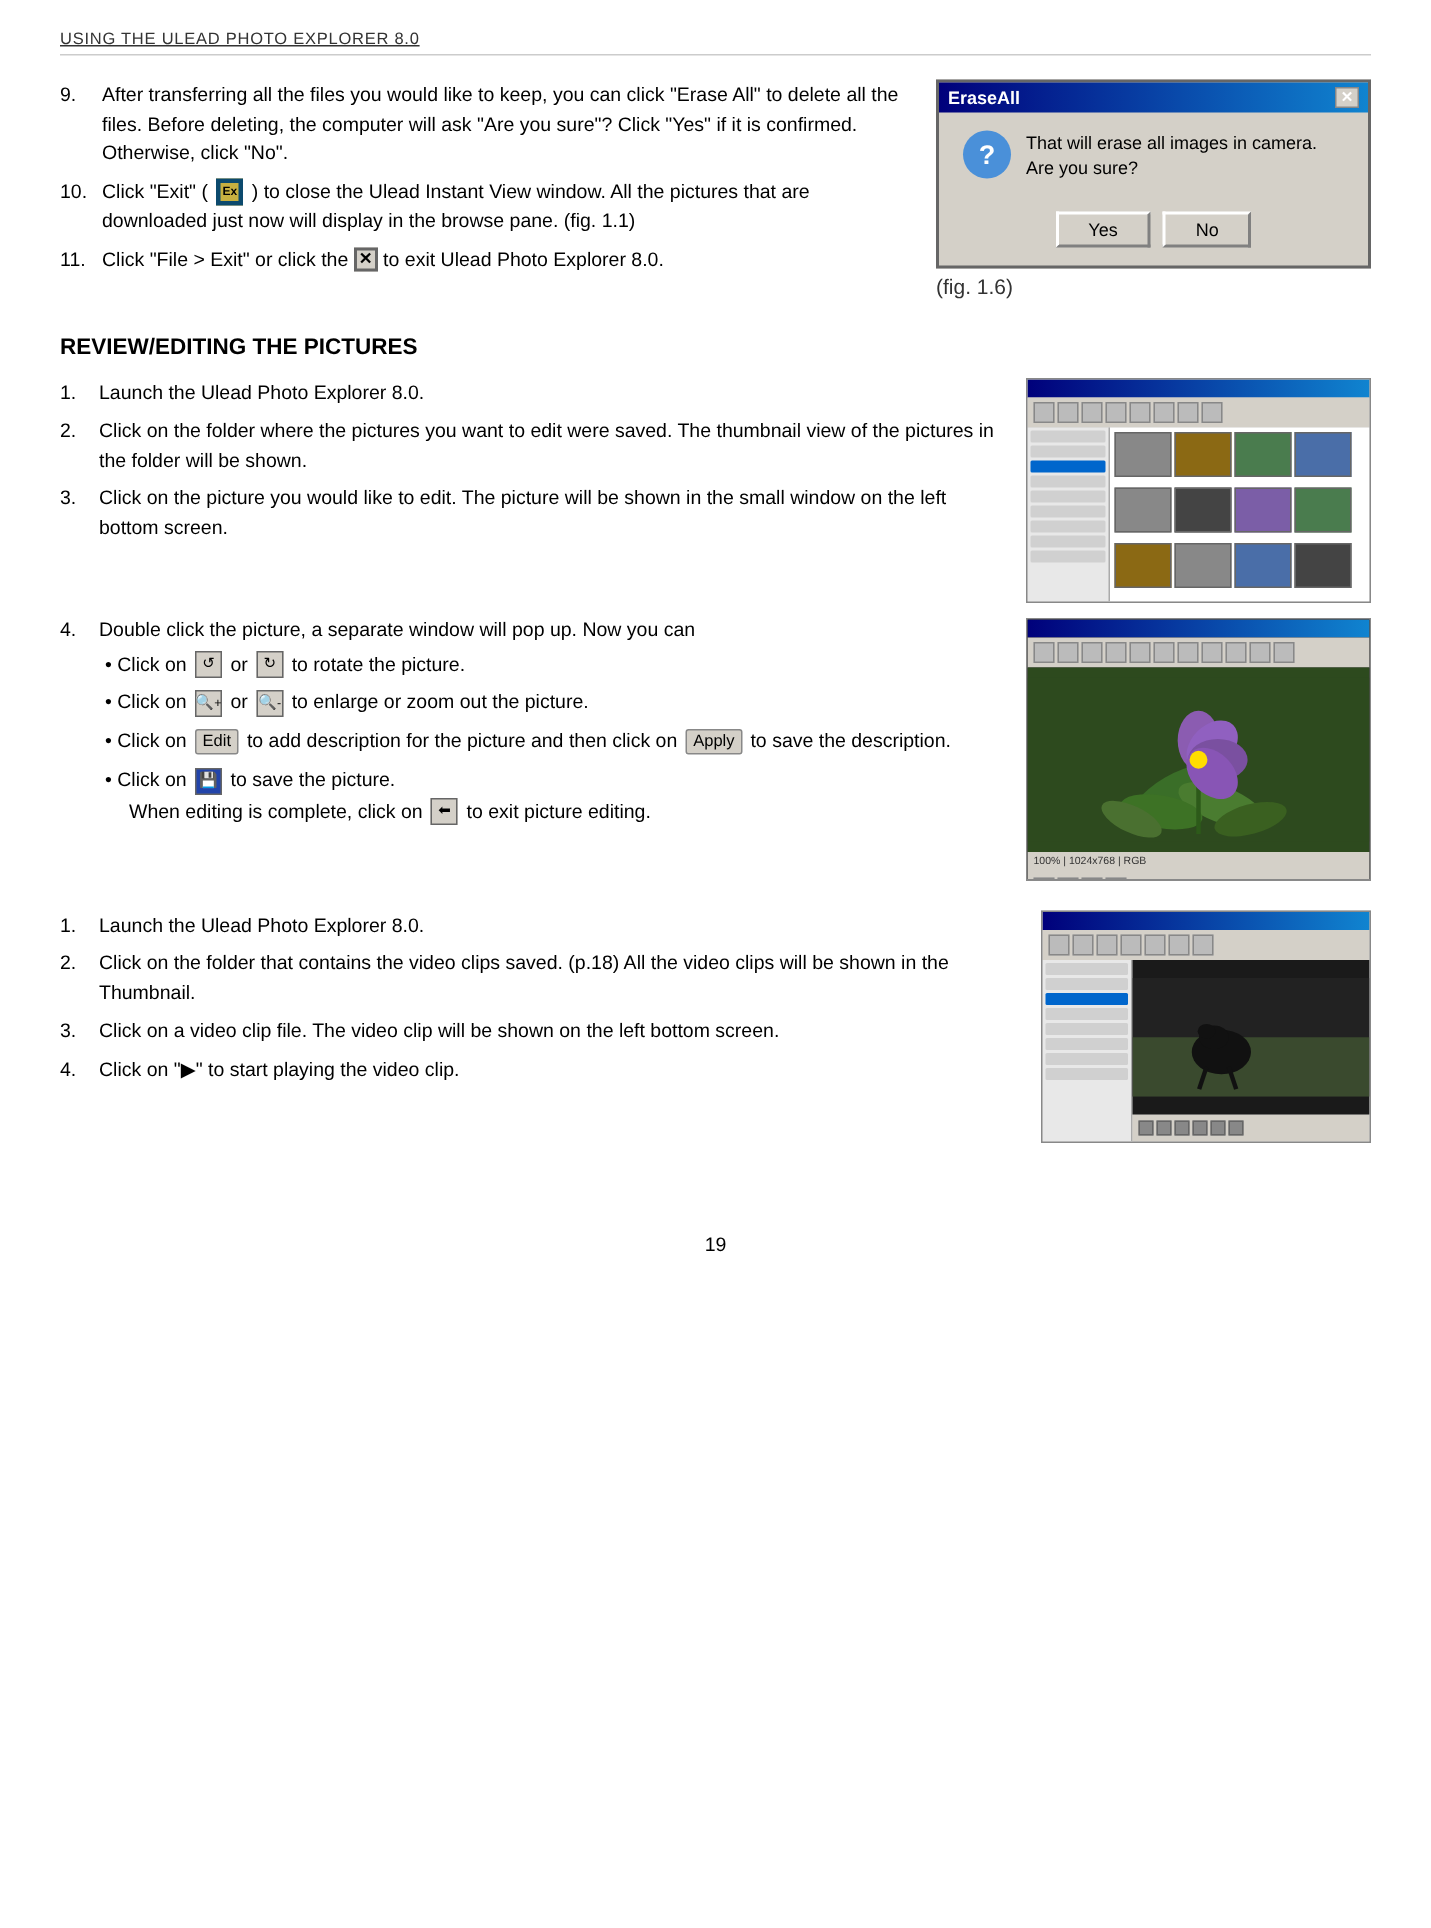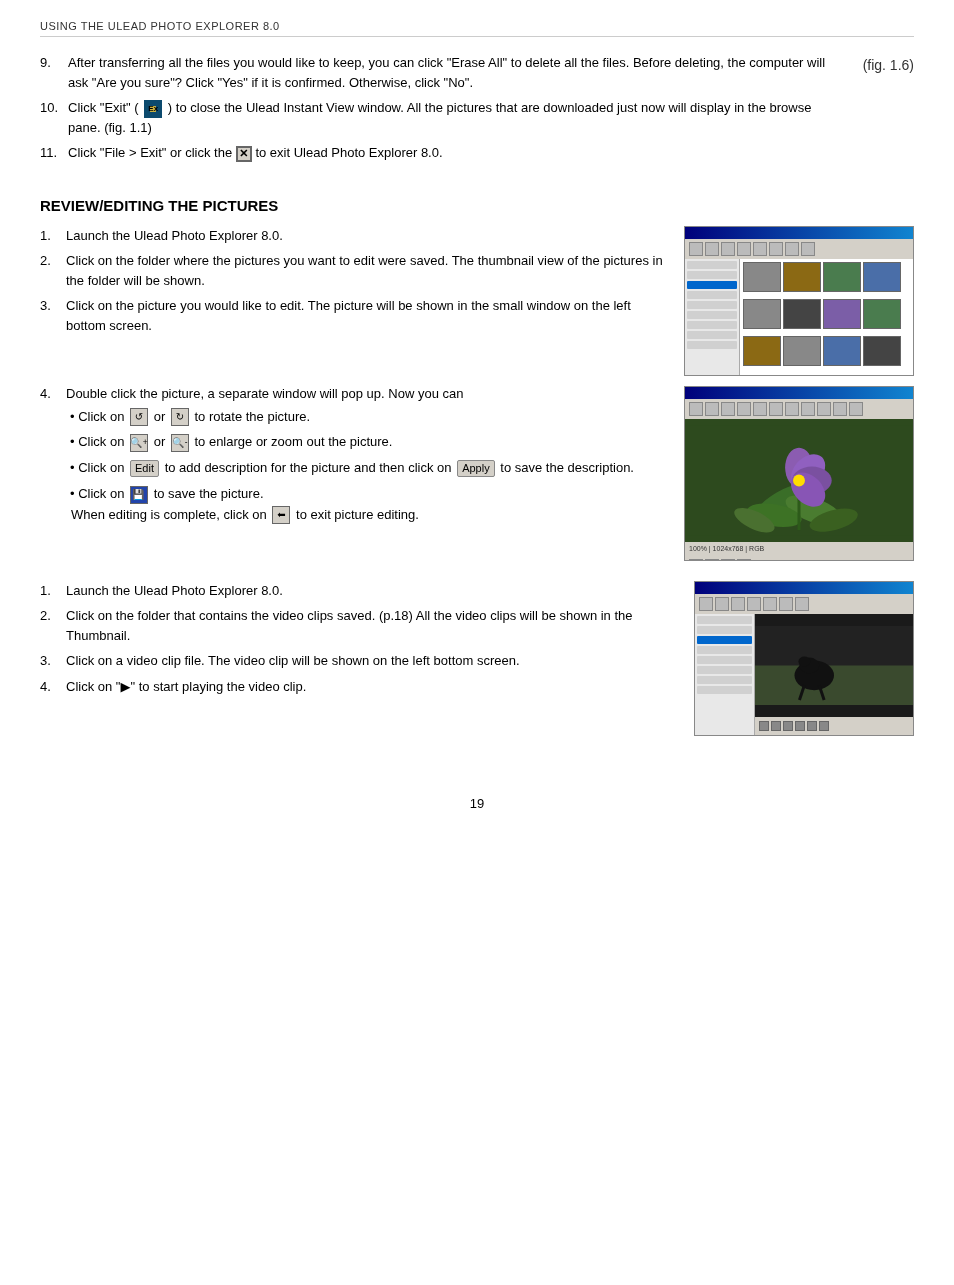--- a/index.html
+++ b/index.html
@@ -12,20 +12,21 @@
       min-height: 1285px;
       padding: 20px 40px 40px 40px;
     }
     .page-header {
       font-size: 11px;
       color: #333;
       border-bottom: 1px solid #ccc;
       padding-bottom: 4px;
       margin-bottom: 16px;
       letter-spacing: 0.5px;
+      text-decoration: underline;
     }
     .section-title {
       font-size: 15px;
       font-weight: bold;
       margin: 24px 0 12px 0;
     }
     ol {
       margin-left: 20px;
       margin-bottom: 10px;
     }
@@ -321,29 +322,45 @@
 
 <div class="content-row">
   <div class="text-col">
     <ol start="9" style="list-style:none; margin-left:0;">
       <li style="display:flex; gap:6px; margin-bottom:6px;">
         <span style="min-width:22px;">9.</span>
         <span>After transferring all the files you would like to keep, you can click "Erase All" to delete all the files. Before deleting, the computer will ask "Are you sure"?  Click "Yes" if it is confirmed. Otherwise, click "No".</span>
       </li>
       <li style="display:flex; gap:6px; margin-bottom:6px;">
         <span style="min-width:22px;">10.</span>
-        <span>Click "Exit" ( <span class="inline-icon" style="display:inline-flex;width:18px;height:18px;background:#c8b040;border:6px solid #0c4a6e;align-items:center;justify-content:center;font-size:8px;font-weight:bold;">Ex</span> ) to close the Ulead Instant View window. All the pictures that are downloaded just now will display in the browse pane. (fig. 1.1)</span>
+        <span>Click "Exit" ( <span class="inline-icon" style="display:inline-flex;width:18px;height:18px;background:#c8b040;border:3px solid #0c4a6e;align-items:center;justify-content:center;font-size:8px;font-weight:bold;">Ex</span> ) to close the Ulead Instant View window. All the pictures that are downloaded just now will display in the browse pane. (fig. 1.1)</span>
       </li>
       <li style="display:flex; gap:6px; margin-bottom:6px;">
         <span style="min-width:22px;">11.</span>
         <span>Click "File &gt; Exit" or click the <span class="x-icon">✕</span> to exit Ulead Photo Explorer 8.0.</span>
       </li>
     </ol>
   </div>
   <div class="image-col">
+    <div class="dialog-box">
+      <div class="dialog-titlebar">
+        <span>EraseAll</span>
+        <span class="dialog-titlebar-close">✕</span>
+      </div>
+      <div class="dialog-body">
+        <div class="dialog-icon">
+          <span>?</span>
+        </div>
+        <div class="dialog-text">That will erase all images in camera. Are you sure?</div>
+      </div>
+      <div class="dialog-buttons">
+        <button class="dialog-btn">Yes</button>
+        <button class="dialog-btn">No</button>
+      </div>
+    </div>
     <div class="fig-caption">(fig. 1.6)</div>
   </div>
 </div>
 
 <div style="margin-top: 20px;">
   <div class="section-title">REVIEW/EDITING THE PICTURES</div>
 
   <div class="right-float-section">
     <div class="text-col">
       <ol style="list-style:none; margin-left:0;">
@@ -430,21 +447,21 @@
           <span>Click on </span>
           <span class="icon-btn">Edit</span>
           <span> to add description for the picture and then click on </span>
           <span class="icon-btn">Apply</span>
           <span> to save the description.</span>
         </li>
         <li>
           <span>Click on </span>
           <span class="icon-sq" style="background:#2244aa;color:#fff;">💾</span>
           <span> to save the picture.</span><br>
-          <span style="margin-left:1px;">When editing is complete, click on </span>
+          <span style="margin-left:16px;">When editing is complete, click on </span>
           <span class="icon-sq" style="background:#d4d0c8;">⬅</span>
           <span> to exit picture editing.</span>
         </li>
       </ul>
     </div>
     <div class="image-col">
       <div class="picture-win">
         <div style="background:linear-gradient(to right,#00007b,#1084d0);height:12px;width:100%;"></div>
         <div class="picture-toolbar">
           <div class="toolbar-btn"></div>

